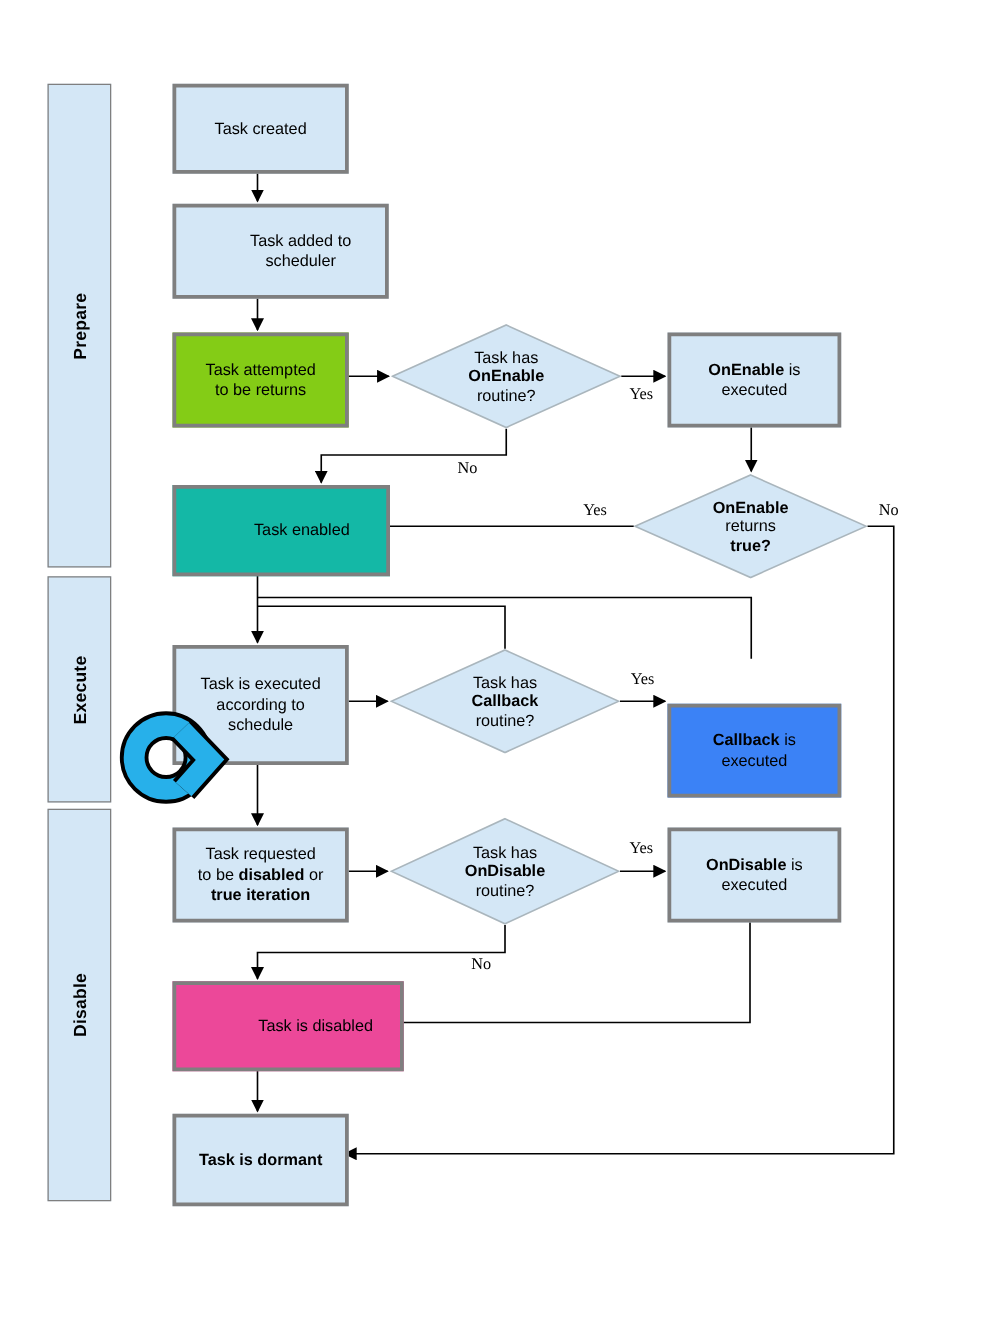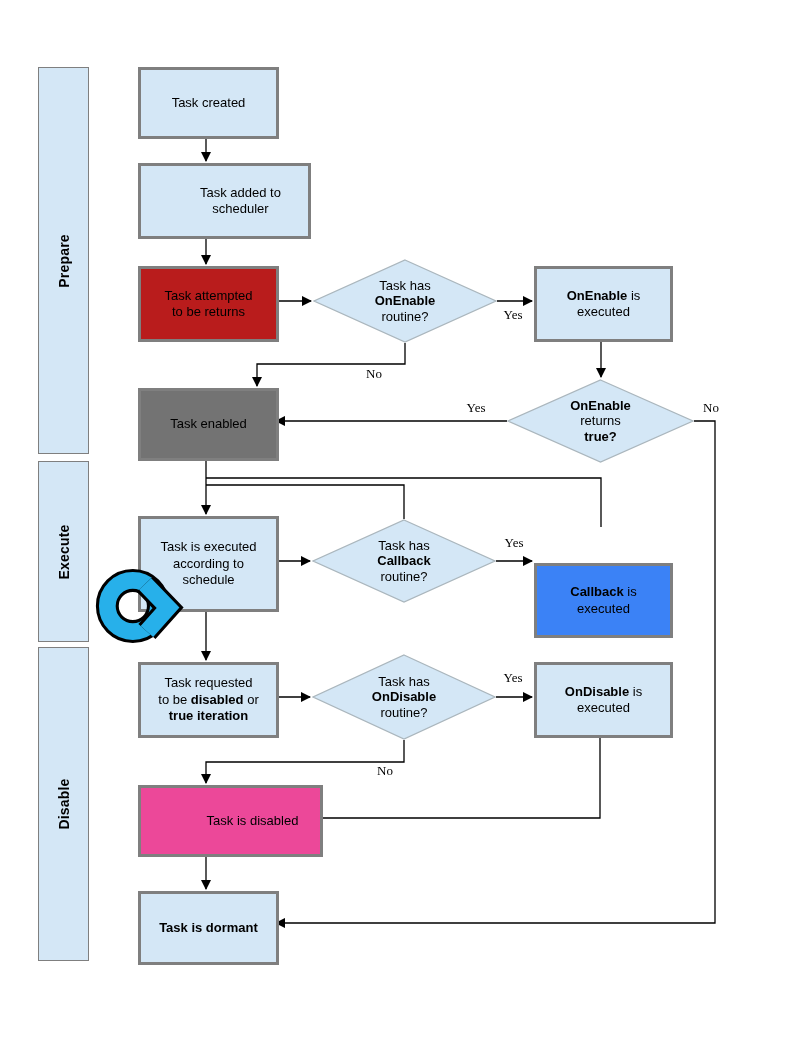--- a/index.html
+++ b/index.html
@@ -99,25 +99,25 @@
     <div class="lane" style="left: 38px; top: 647px; width: 49px; height: 312px; background: rgb(212, 231, 246); border-color: rgb(127, 127, 127);">
       <div class="lane-label">Disable</div>
     </div>
     <div class="rect-node" style="left: 138px; top: 67px; width: 135px; height: 66px; background: rgb(212, 231, 246); border-color: rgb(127, 127, 127);">
       <div><span>Task created</span></div>
     </div>
     <div class="rect-node" style="left: 138px; top: 163px; width: 135px; height: 70px; background: rgb(212, 231, 246); border-color: rgb(127, 127, 127); padding-left: 32px;">
       <div><span>Task added to</span></div>
       <div><span>scheduler</span></div>
     </div>
-    <div class="rect-node" style="left: 138px; top: 266px; width: 135px; height: 70px; background: #b91c1c; border-color: rgb(127, 127, 127);">
+    <div class="rect-node" style="left: 138px; top: 266px; width: 135px; height: 70px; background: #84cc16; border-color: rgb(127, 127, 127);">
       <div><span>Task attempted</span></div>
       <div><span>to be returns</span></div>
     </div>
-    <div class="rect-node" style="left: 138px; top: 388px; width: 135px; height: 67px; background: #737373; border-color: rgb(127, 127, 127);">
+    <div class="rect-node" style="left: 138px; top: 388px; width: 135px; height: 67px; background: #14b8a6; border-color: rgb(127, 127, 127); padding-left: 33px;">
       <div><span>Task enabled</span></div>
     </div>
     <div class="rect-node" style="left: 138px; top: 516px; width: 135px; height: 90px; background: rgb(212, 231, 246); border-color: rgb(127, 127, 127);">
       <div><span>Task is executed</span></div>
       <div><span>according to</span></div>
       <div><span>schedule</span></div>
     </div>
     <div class="rect-node" style="left: 138px; top: 662px; width: 135px; height: 70px; background: rgb(212, 231, 246); border-color: rgb(127, 127, 127);">
       <div><span>Task requested</span></div>
       <div><span>to be </span><span class="seg-b">disabled</span><span> or</span></div>

